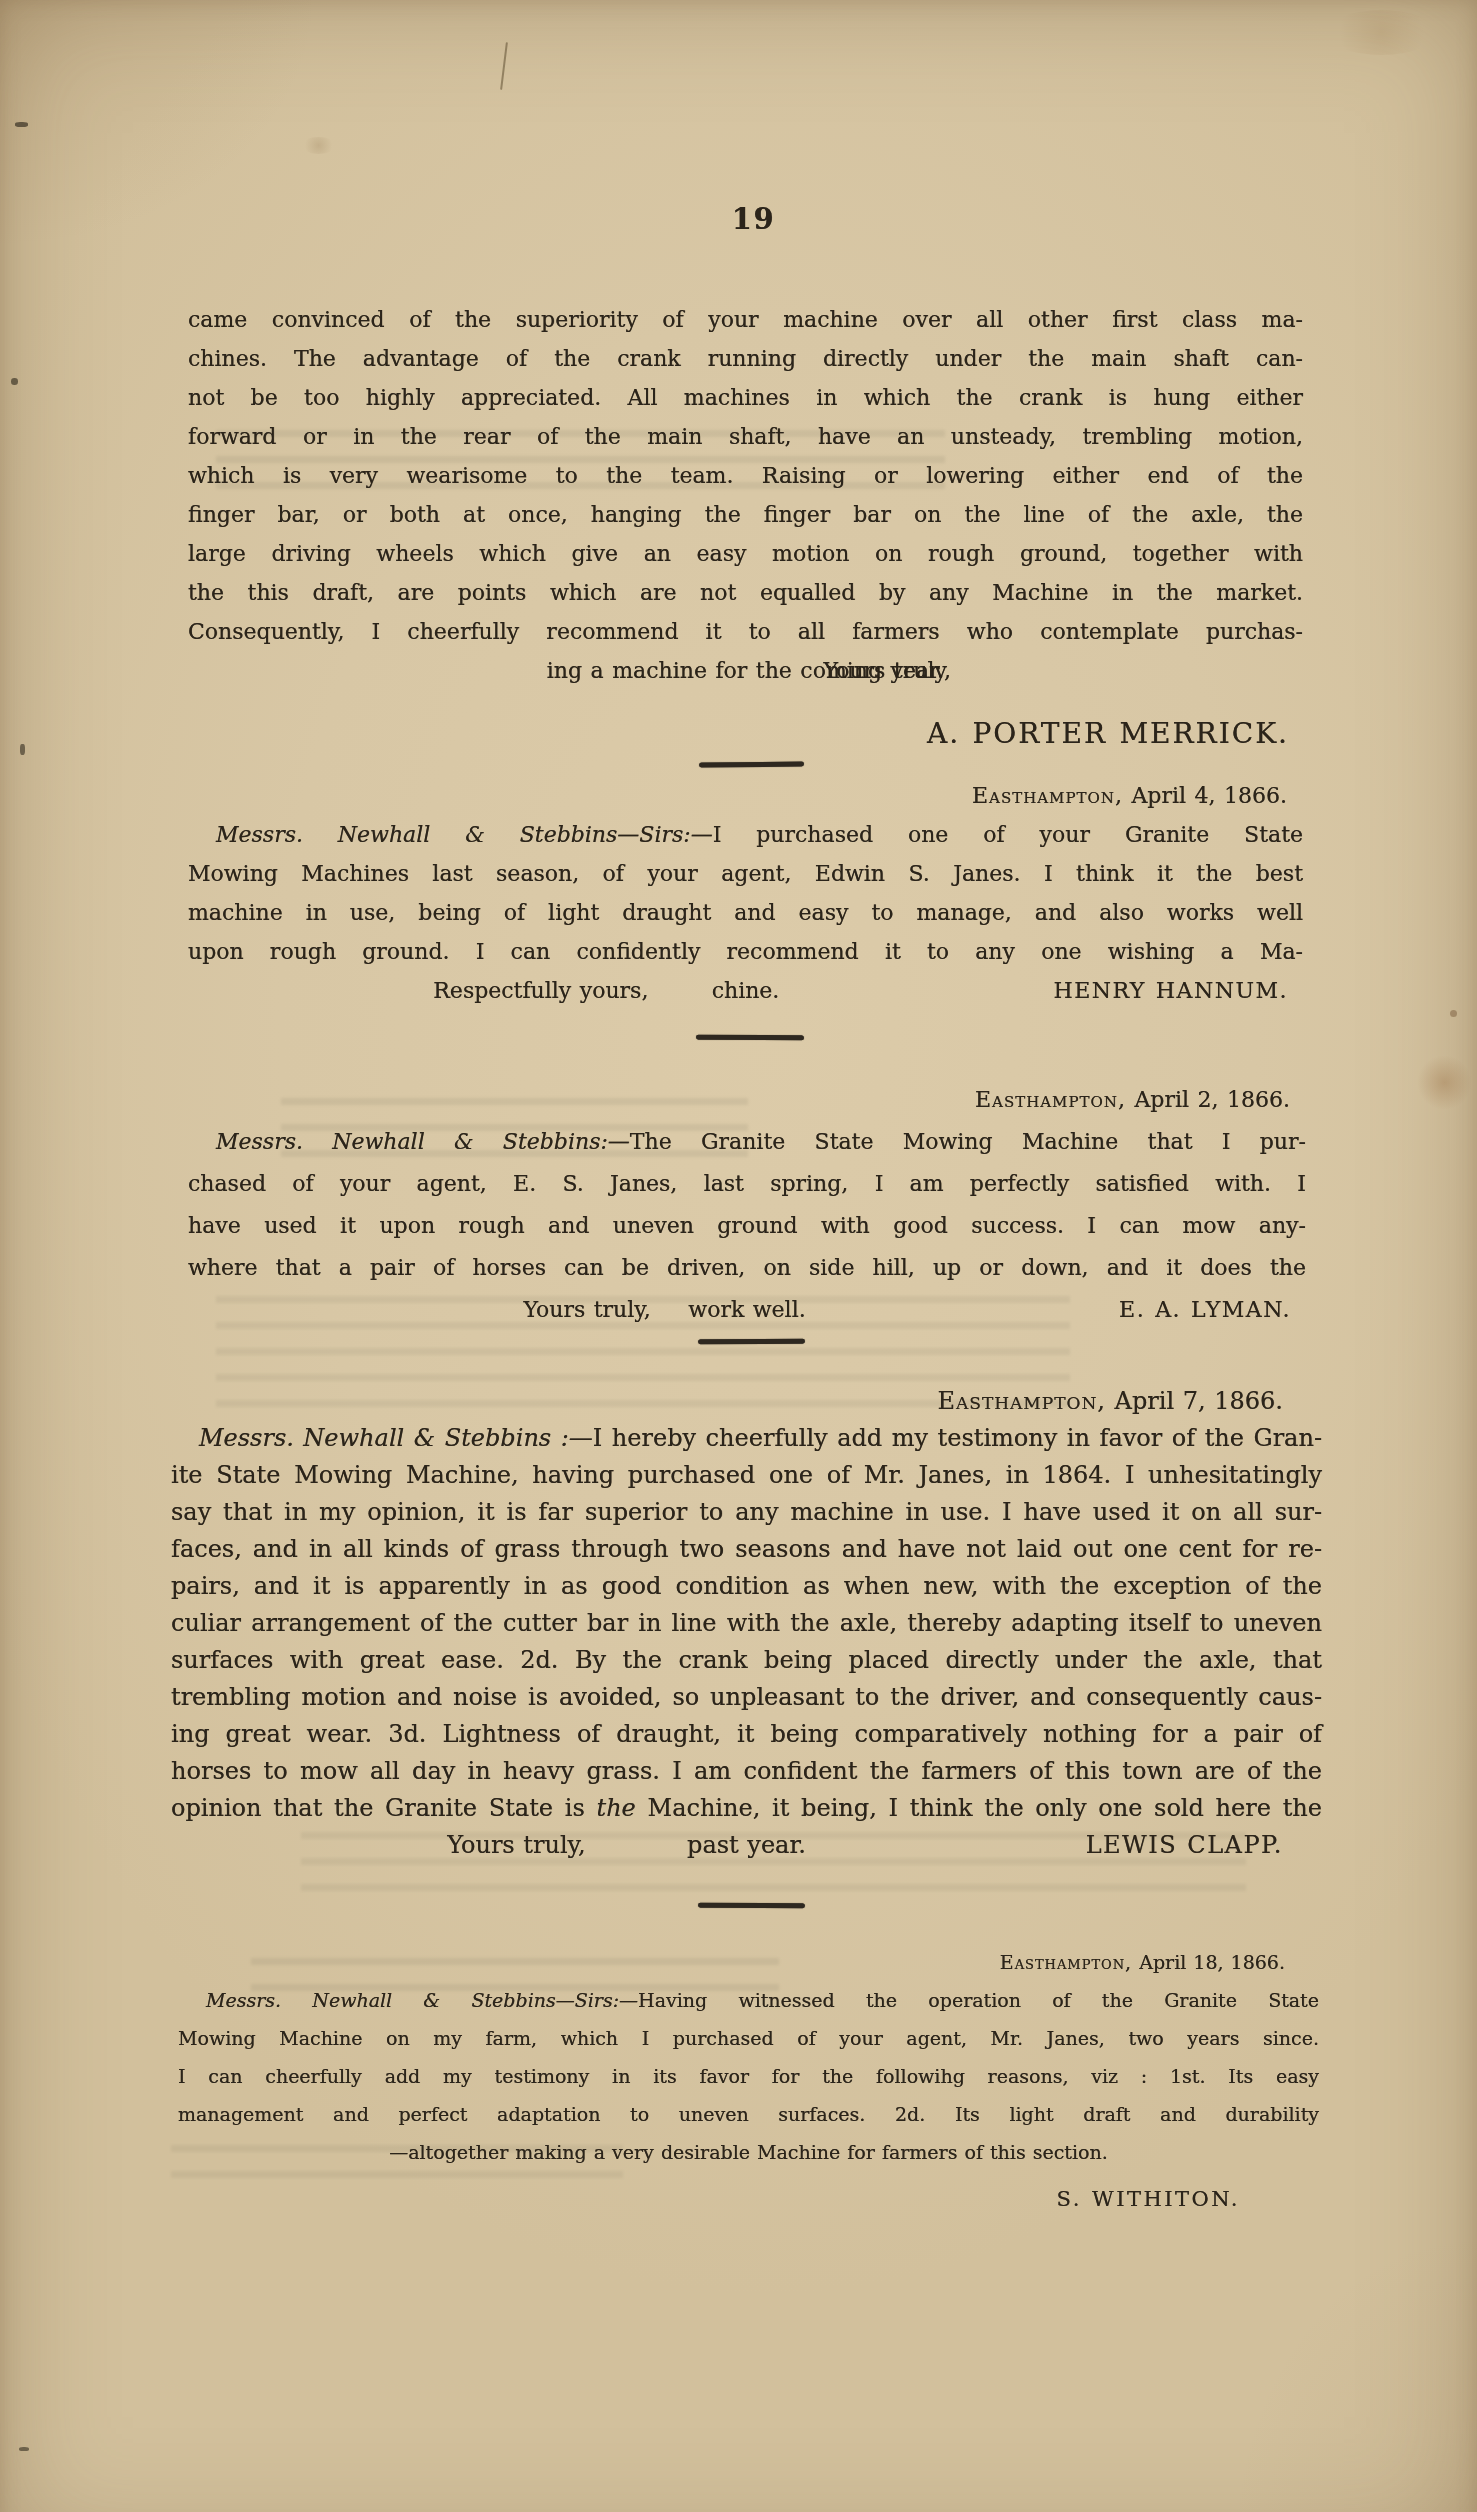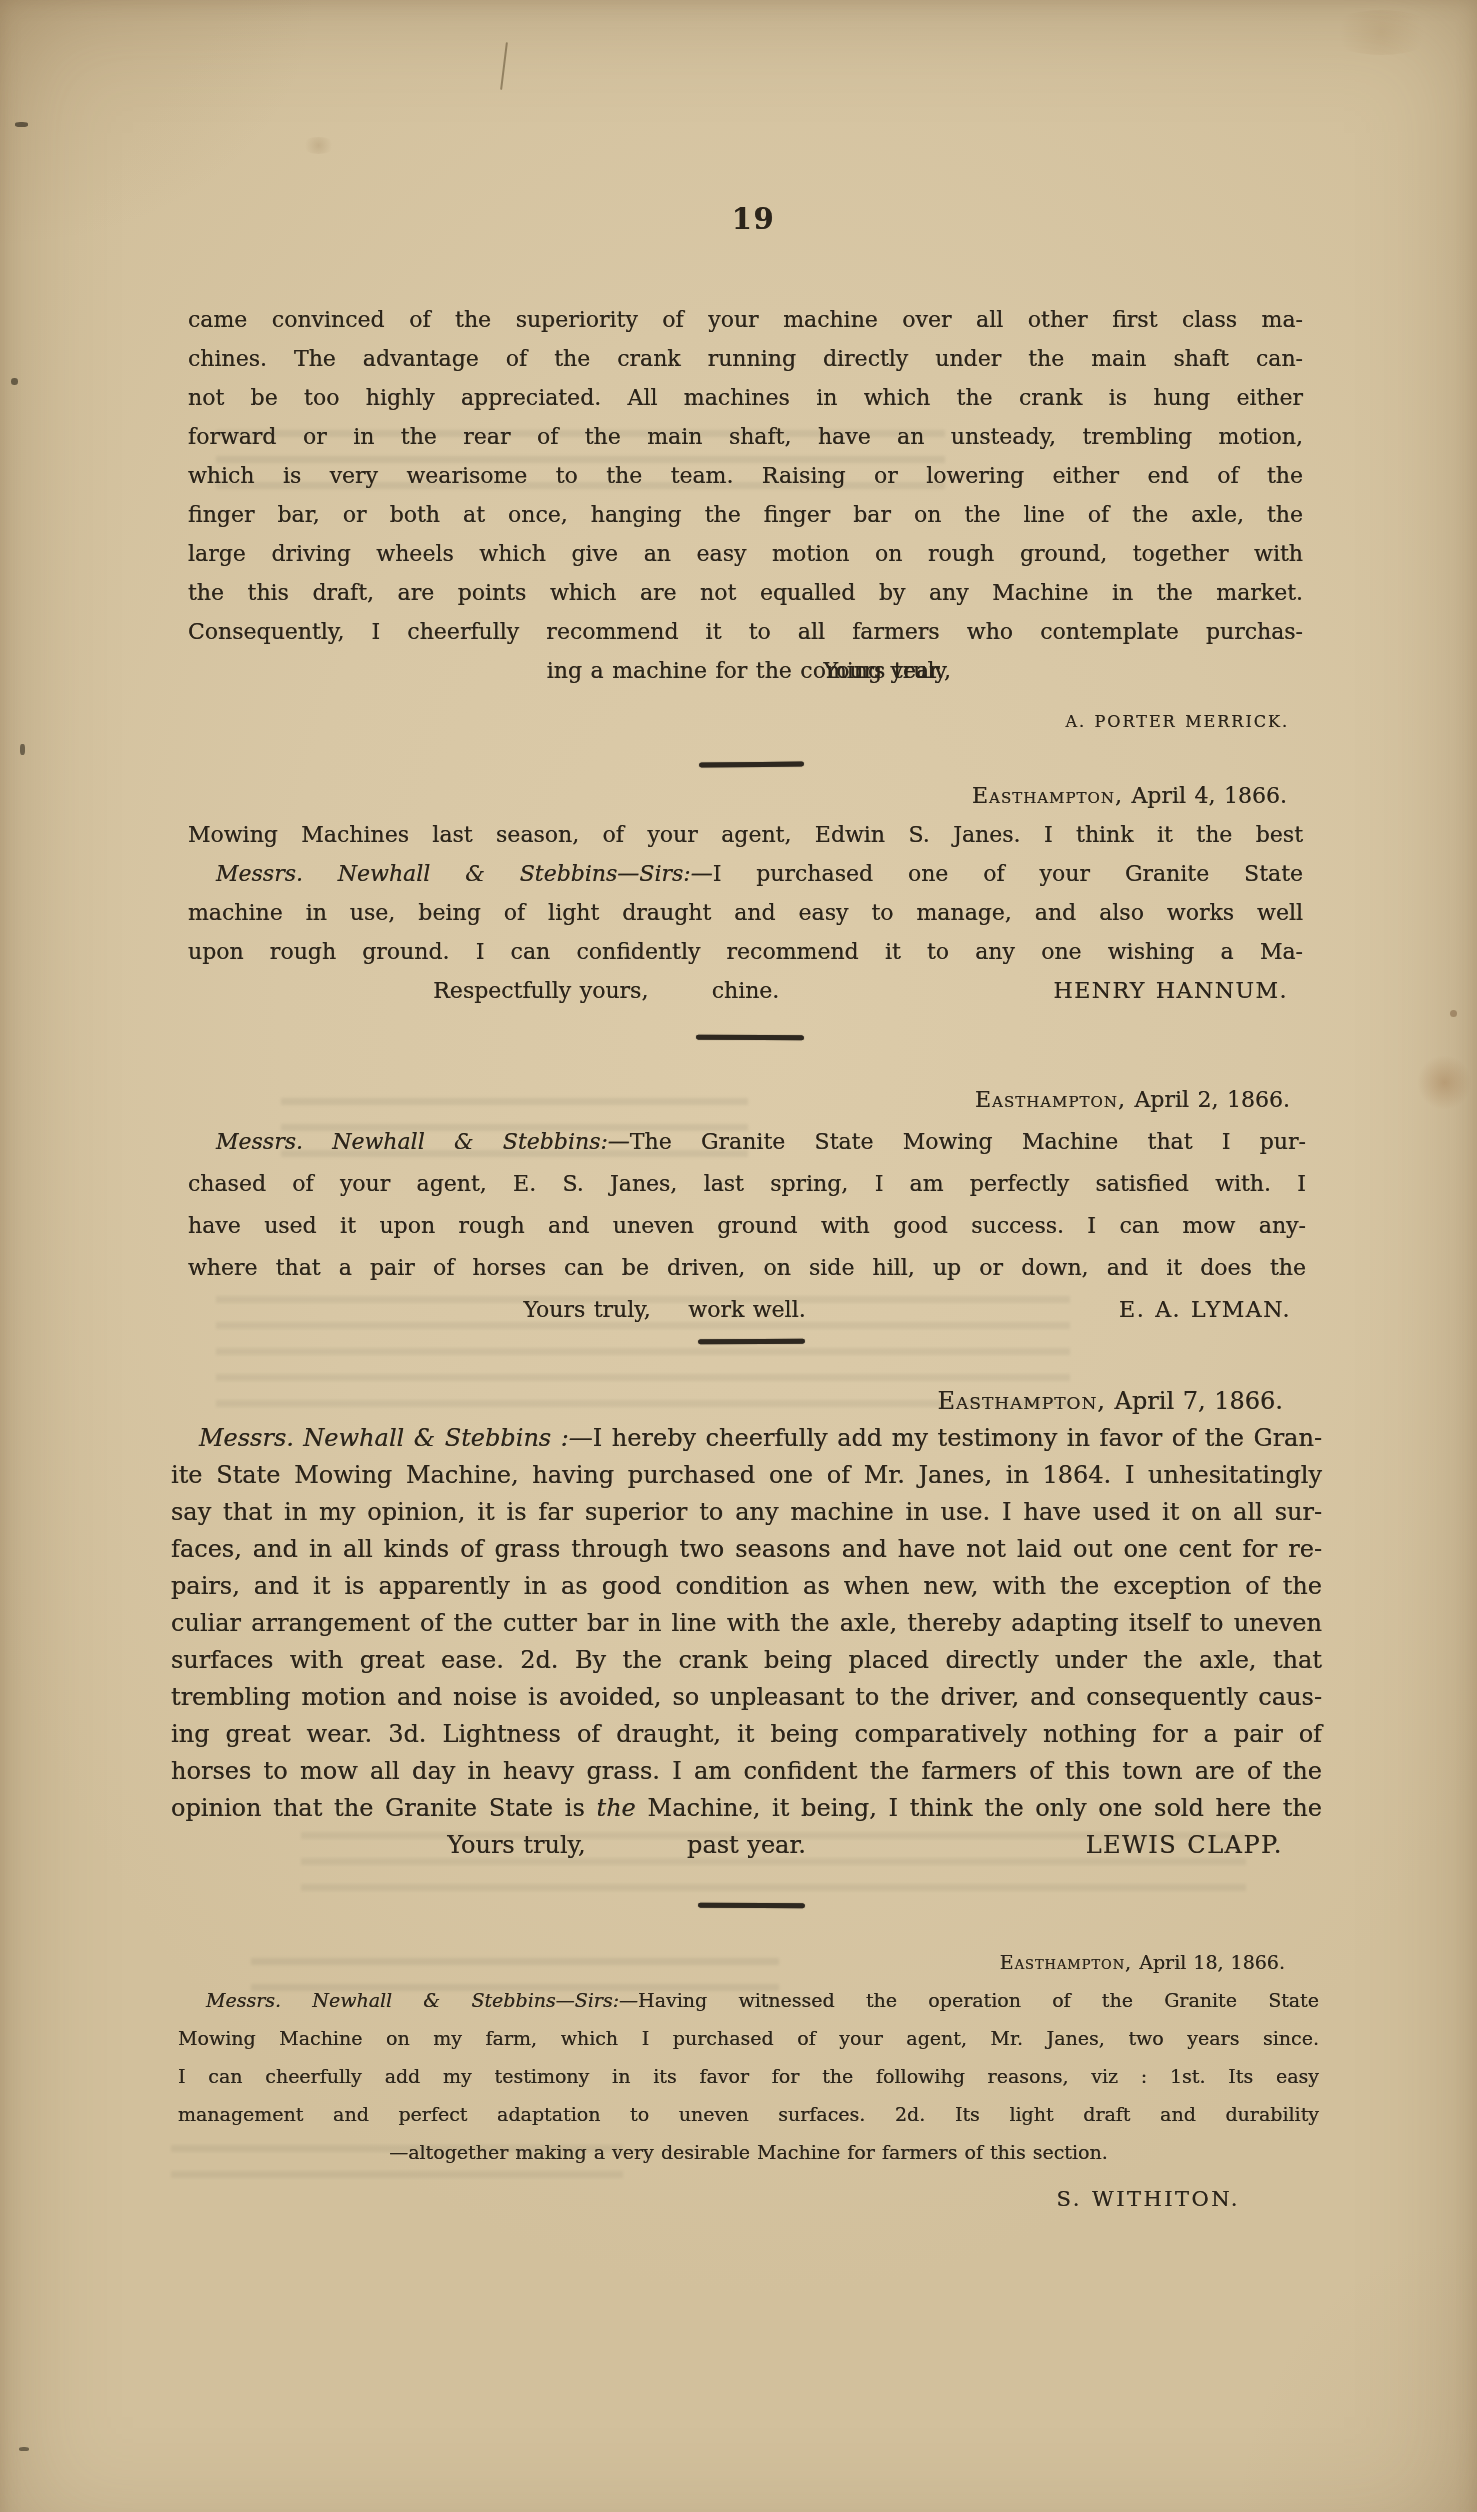--- a/index.html
+++ b/index.html
@@ -27,21 +27,21 @@
   .it{ font-style:italic; }
   .dateline{ text-align:right; }
   .place{ font-variant:small-caps; letter-spacing:1px; }
   .sig{ text-align:right; letter-spacing:2px; }
   .closing .cl-mid{ position:absolute; top:0; }
   .closing .cl-right{ position:absolute; top:0; right:0; letter-spacing:1.5px; }
   
   #sec-merrick{ top:300px; left:188px; width:1115px; font-size:22px; line-height:39px; word-spacing:1.5px;}
   #sec-merrick .tl{ height:39px; }
   #sec-merrick .cl-mid{ left:57%; }
-  #sec-merrick .sig{ font-size:16px; padding-right:14px; margin-top:12px; }
+  #sec-merrick .sig{ font-size:28px; padding-right:14px; margin-top:24px; }
   #sec-hannum{ top:776px; left:188px; width:1115px; font-size:22px; line-height:39px; word-spacing:1.5px;}
   #sec-hannum .tl{ height:39px; }
   #sec-hannum .dateline{ padding-right:16px; }
   #sec-hannum .cl-mid{ left:22%; }
   #sec-hannum .cl-right{ right:15px; }
   #sec-lyman{ top:1079px; left:188px; width:1118px; font-size:22px; line-height:42px; word-spacing:1.5px;}
   #sec-lyman .tl{ height:42px; }
   #sec-lyman .dateline{ padding-right:16px; }
   #sec-lyman .cl-mid{ left:30%; }
   #sec-lyman .cl-right{ right:15px; }
@@ -118,22 +118,22 @@
       <div class="tl just"><span>finger bar, or both at once, hanging the finger bar on the line of the axle, the</span></div>
       <div class="tl just"><span>large driving wheels which give an easy motion on rough ground, together with</span></div>
       <div class="tl just"><span>the this draft, are points which are not equalled by any Machine in the market.</span></div>
       <div class="tl just"><span>Consequently, I cheerfully recommend it to all farmers who contemplate purchas-</span></div>
       <div class="tl closing"><span class="cl-left">ing a machine for the coming year.</span><span class="cl-mid">Yours truly,</span></div>
       <div class="sig">A. PORTER MERRICK.</div>
     </div>
   <div class="divider" id="div1"></div>
   <div class="section ink" id="sec-hannum">
       <div class="tl dateline"><span class="place">Easthampton,</span><span> April 4, 1866.</span></div>
+      <div class="tl just indent"><span class="it">Messrs. Newhall &amp; Stebbins—Sirs:—</span><span>I purchased one of your Granite State</span></div>
       <div class="tl just"><span>Mowing Machines last season, of your agent, Edwin S. Janes.  I think it the best</span></div>
-      <div class="tl just indent"><span class="it">Messrs. Newhall &amp; Stebbins—Sirs:—</span><span>I purchased one of your Granite State</span></div>
       <div class="tl just"><span>machine in use, being of light draught and easy to manage, and also works well</span></div>
       <div class="tl just"><span>upon rough ground.  I can confidently recommend it to any one wishing a Ma-</span></div>
       <div class="tl closing"><span class="cl-left">chine.</span><span class="cl-mid">Respectfully yours,</span><span class="cl-right">HENRY HANNUM.</span></div>
     </div>
   <div class="divider" id="div2"></div>
   <div class="section ink" id="sec-lyman">
       <div class="tl dateline"><span class="place">Easthampton,</span><span> April 2, 1866.</span></div>
       <div class="tl just indent"><span class="it">Messrs. Newhall &amp; Stebbins:—</span><span>The Granite State Mowing Machine that I pur-</span></div>
       <div class="tl just"><span>chased of your agent, E. S. Janes, last spring, I am perfectly satisfied with.  I</span></div>
       <div class="tl just"><span>have used it upon rough and uneven ground with good success.  I can mow any-</span></div>

